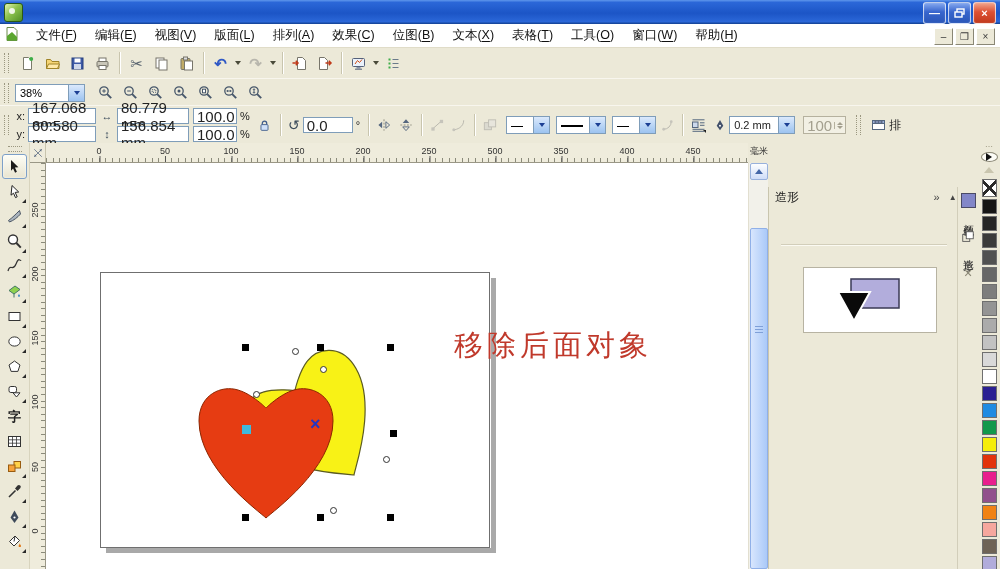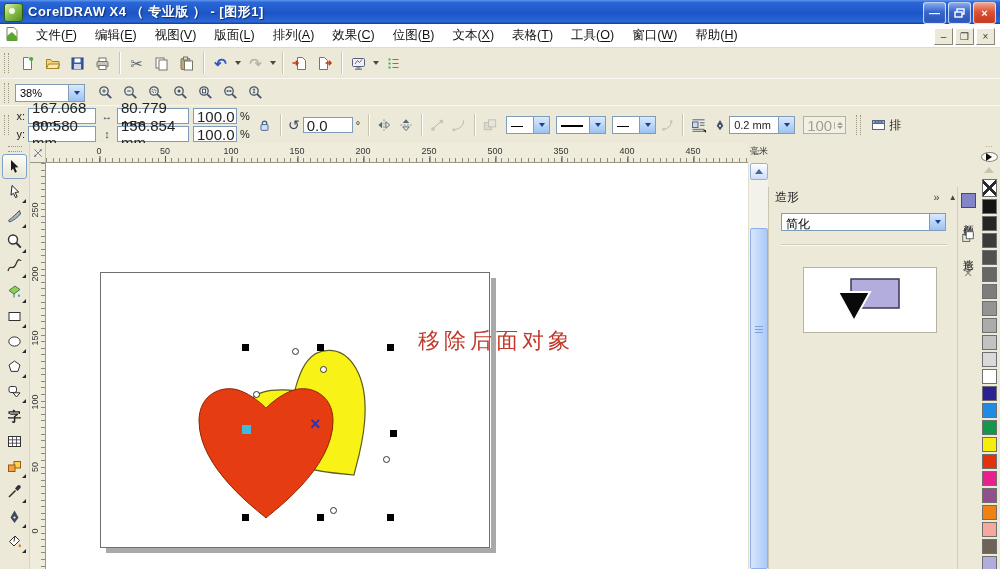--- a/index.html
+++ b/index.html
@@ -92,21 +92,21 @@
   .vnum{position:absolute;left:-10px;width:30px;text-align:center;font-size:9px;color:#333;transform:rotate(-90deg);}
   
   #canvas{position:absolute;left:46px;top:163px;width:702px;height:406px;background:#fff;overflow:hidden;}
   #page{position:absolute;left:54px;top:109px;width:390px;height:276px;background:#fff;border:1px solid #6f6f6f;box-sizing:border-box;}
   .pshadow{position:absolute;background:#a9a9a9;}
   #shapes{position:absolute;left:0;top:0;}
   .handle{position:absolute;width:7px;height:7px;background:#000;}
   .node{position:absolute;width:5px;height:5px;border:1px solid #333;background:#fff;border-radius:50%;}
   #center-marker{position:absolute;width:9px;height:9px;background:#3fb9dc;}
   #x-marker{position:absolute;font-size:18px;font-weight:bold;color:#2436c2;line-height:1;}
-  #annotation{position:absolute;font-size:22px;letter-spacing:4px;font-family:Liberation Serif, serif;white-space:nowrap;}
+  #annotation{position:absolute;font-size:29px;letter-spacing:4px;font-family:Liberation Serif, serif;white-space:nowrap;margin-left:36px;}
   
   #vscroll{position:absolute;left:748px;top:163px;width:20px;height:406px;background:#f2f1ea;
     border-left:1px solid #e2dfd0;box-sizing:border-box;}
   #vscroll .sbtn{position:absolute;left:1px;top:0;width:18px;height:17px;border:1px solid #98b1dc;border-radius:2px;
     background:linear-gradient(180deg,#fdfeff,#cfddf8);display:flex;align-items:center;justify-content:center;box-sizing:border-box;}
   #vscroll .sbtn i{width:0;height:0;border-left:4px solid transparent;border-right:4px solid transparent;border-bottom:5px solid #4467a8;}
   #vscroll .thumb{position:absolute;left:1px;top:65px;width:18px;height:341px;border:1px solid #90b0e8;border-radius:2px;
     background:linear-gradient(90deg,#d8e6fd,#aac9f8);box-sizing:border-box;}
   #vscroll .thumb .tg{position:absolute;left:4px;top:97px;width:8px;height:7px;
     background:repeating-linear-gradient(180deg,#7fa0d8 0 1px,transparent 1px 3px);}
@@ -142,21 +142,20 @@
     linear-gradient(45deg,transparent 44%,#2a2a2a 44% 56%,transparent 56%),
     linear-gradient(-45deg,transparent 44%,#2a2a2a 44% 56%,transparent 56%),#fff;height:18px;min-height:18px;}
 </style>
 </head>
 <body>
 
 <div id="app">
 
   <div id="titlebar">
     <div id="app-logo"></div>
-    <div id="title-text">CorelDRAW X4 （ 专业版 ） - [图形1]</div>
     <div id="tb-controls">
       <div class="tbtn">—</div>
       <div class="tbtn">
         <svg width="11" height="10" viewBox="0 0 11 10">
           <rect x="3" y="1" width="7" height="5" fill="none" stroke="#fff" stroke-width="1.4"></rect>
           <rect x="1" y="4" width="7" height="5" fill="#3765cd" stroke="#fff" stroke-width="1.4"></rect>
         </svg>
       </div>
       <div class="tbtn close">×</div>
     </div>
@@ -723,26 +722,20 @@
         <div class="tg"></div>
       </div>
   </div>
 
   <div id="docker">
     <div id="docker-title">
       <span class="t">造形</span>
       <span class="ic">»</span>
       <span class="ic" style="font-size:8px">▲</span>
       <span class="ic">×</span>
-    </div>
-    <div class="combo" id="docker-combo">
-      <span class="val" style="font-size:12px">简化</span>
-      <span class="cbtn">
-          <i></i>
-        </span>
     </div>
     <div id="docker-divider"></div>
     <div id="docker-preview">
       <svg width="132" height="64" viewBox="0 0 132 64">
         <rect x="47" y="11" width="48" height="29" stroke="#3a3a55" stroke-width="1.5" fill="#b2addc"></rect>
         <polygon points="34,24 66,24 50,53" fill="#0a0a0a" stroke="#ffffff" stroke-width="2"></polygon>
       </svg>
     </div>
     <div id="tabstrip">
       <div class="swico"></div>

